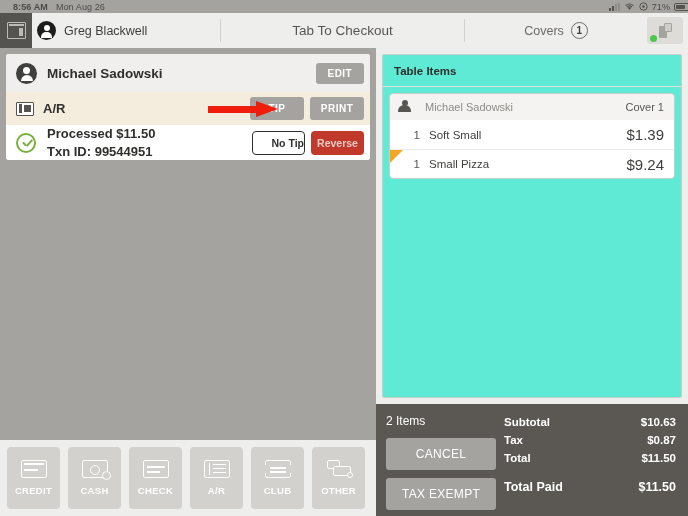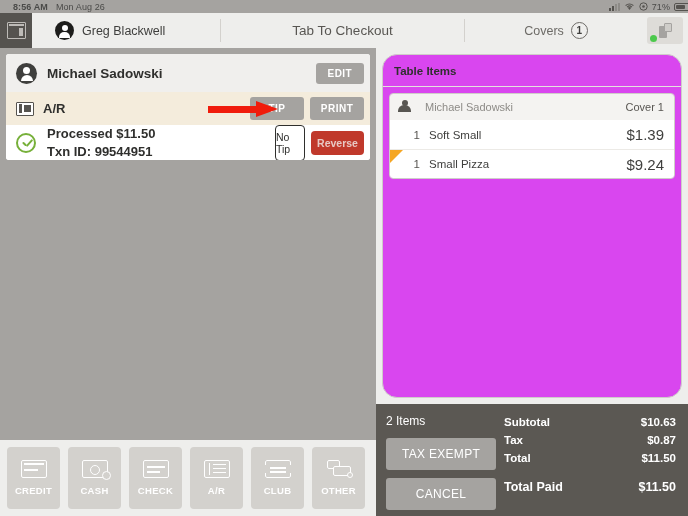--- a/index.html
+++ b/index.html
@@ -33,21 +33,21 @@
   .navbar {
     position: absolute; top: 13px; left: 0; width: 688px; height: 35px;
     background: #eeeeec; display: flex; align-items: stretch;
   }
   .app-tile {
     width: 32px; background: #55534f; display: flex; align-items: center; justify-content: center;
   }
   .app-glyph { width: 19px; height: 17px; border: 1.5px solid #bdbbb7; border-radius: 1px; position: relative; background:#55534f; }
   .app-glyph::before { content:""; position:absolute; left:1px; right:1px; top:1px; height:2px; background:#bdbbb7; }
   .app-glyph::after { content:""; position:absolute; right:2px; top:5px; width:4px; bottom:2px; background:#bdbbb7; }
-  .nav-user { display:flex; align-items:center; gap:8px; padding-left:23px; width:188px; }
+  .nav-user { display:flex; align-items:center; gap:8px; padding-left:5px; width:188px; }
   .avatar-ico {
     width: 19px; height: 19px; border-radius: 50%; background: #1d1d1b; position: relative; flex: none;
   }
   .avatar-ico::before { content:""; position:absolute; left:6.5px; top:3.5px; width:6px; height:6px; border-radius:50%; background:#fff; }
   .avatar-ico::after { content:""; position:absolute; left:4px; bottom:2.5px; width:11px; height:6px; border-radius:5px 5px 0 0; background:#fff; }
   .nav-username { font-size: 12.5px; color: #3f3f3d; }
   .nav-divider { width: 1px; background: #d3d1cd; margin: 6px 0; }
   .nav-title { flex: 1; display: flex; align-items: center; justify-content: center; font-size: 13.5px; color: #585652; }
   .nav-covers { width: 182px; display:flex; align-items:center; justify-content:center; gap:7px; font-size:12.5px; color:#6d6b67; }
   .covers-badge {
@@ -88,22 +88,22 @@
   .arrow { position:absolute; left:202px; top:10px; width:72px; height:14px; }
   .arrow .shaft { position:absolute; left:0; top:4px; width:50px; height:7px; background:#f01c0c; }
   .arrow .head { position:absolute; left:48px; top:-1px; width:0; height:0;
       border-top:8px solid transparent; border-bottom:8px solid transparent; border-left:22px solid #f01c0c; }
   .proc-row { display:flex; align-items:center; height:35px; background:#fff; padding: 0 6px 0 10px; }
   .check-ico { width:20px; height:20px; border-radius:50%; border:2px solid #77b03a; position:relative; flex:none; margin-right:11px;}
   .check-ico::before { content:""; position:absolute; left:4px; top:8.5px; width:5px; height:2px; background:#77b03a; transform:rotate(45deg); border-radius:1px;}
   .check-ico::after { content:""; position:absolute; left:6.5px; top:7px; width:9px; height:2px; background:#77b03a; transform:rotate(-48deg); border-radius:1px;}
   .proc-text { font-size:13px; color:#2f2f2d; line-height:1.35; font-weight:bold; }
   .proc-btns { margin-left:auto; display:flex; gap:6px; align-items:center;}
-  .notip-btn { border:1.4px solid #2f2f2d; color:#2f2f2d; background:#fff; font-size:10.5px; font-weight:normal;
-               border-radius:4px; padding:5px 0; width:30px; text-align:left;}
+  .notip-btn { border:1.4px solid #2f2f2d; color:#2f2f2d; background:#fff; font-size:10.5px; font-weight:bold;
+               border-radius:4px; padding:5px 0; width:53px; text-align:right;}
   .rev-btn { background:#c0392b; color:#e8c9c4; font-size:10.5px; font-weight:bold; border-radius:4px;
              padding:6px 0; width:53px; text-align:center;}
 
   
   .paybar { position:absolute; left:0; top:440px; width:376px; height:76px; background:#eeeeec;
             display:flex; align-items:center; gap:8px; padding: 0 7px; }
   .pay-btn { width:53px; height:62px; background:#d3d1cd; border-radius:4px;
              display:flex; flex-direction:column; align-items:center; justify-content:center; gap:7px; }
   .pay-label { font-size:9.5px; font-weight:bold; color:#fff; letter-spacing:.3px; }
   .pi { width:26px; height:18px; position:relative; }
@@ -125,21 +125,21 @@
                     radial-gradient(circle 4px at 100% 50%, transparent 99%, #000 100%);
       -webkit-mask-composite: source-in; mask-composite: intersect; }
   .pi-club::before { content:""; position:absolute; left:4px; top:6px; right:4px; height:1.6px; background:#fff;}
   .pi-club::after { content:""; position:absolute; left:4px; top:10px; right:4px; height:1.6px; background:#fff;}
   .pi-other .c1 { position:absolute; left:1px; top:0; width:13px; height:9px; border:1.6px solid #fff; border-radius:2px; }
   .pi-other .c2 { position:absolute; left:7px; top:6px; width:18px; height:10px; border:1.6px solid #fff; border-radius:2px; background:#d3d1cd;}
   .pi-other .c3 { position:absolute; right:-1px; bottom:0; width:6px; height:6px; border:1.6px solid #fff; border-radius:50%; background:#d3d1cd;}
 
   
   .right-pane { position:absolute; left:376px; top:48px; width:312px; height:356px; background:#eeeeec; padding:6px; }
-  .items-card { background:#d946ef; border:1px solid #cfcdc9; border-radius:15px; height:100%; }
+  .items-card { background:#5eead4; border:1px solid #cfcdc9; border-radius:2px; height:100%; }
   .items-head { height:32px; display:flex; align-items:center; padding-left:11px;
                 font-size:11.5px; font-weight:bold; color:#2f2f2d; border-bottom:1px solid #e4e2de; }
   .items-box { margin:6px; border:1px solid #cfcdc9; border-radius:4px; overflow:hidden; }
   .cover-row { display:flex; align-items:center; height:26px; background:#f4f3f1; padding:0 10px 0 8px; }
   .cover-av { width:13px; height:14px; position:relative; margin-right:14px; flex:none;}
   .cover-av::before { content:""; position:absolute; left:3.5px; top:0; width:6px; height:6px; border-radius:50%; background:#585652;}
   .cover-av::after { content:""; position:absolute; left:0; bottom:2px; width:13px; height:7px; border-radius:6px 6px 0 0; background:#585652;}
   .cover-name { font-size:11px; color:#8d8b87; }
   .cover-num { margin-left:auto; font-size:11px; color:#585652; }
   .item-row { display:flex; align-items:center; height:29px; padding:0 10px 0 8px; position:relative; background:#fff; }
@@ -308,22 +308,22 @@
           <span class="item-price">$9.24</span>
         </div>
 
       </div>
     </div>
   </div>
 
   <div class="totals">
     <div class="t-left">
       <div class="t-items">2 Items</div>
+      <div class="t-btn">CANCEL</div>
       <div class="t-btn">TAX EXEMPT</div>
-      <div class="t-btn">CANCEL</div>
     </div>
     <div class="t-right">
       <div class="t-line">
         <span>Subtotal</span>
         <span class="v">$10.63</span>
       </div>
       <div class="t-line">
         <span>Tax</span>
         <span class="v">$0.87</span>
       </div>

